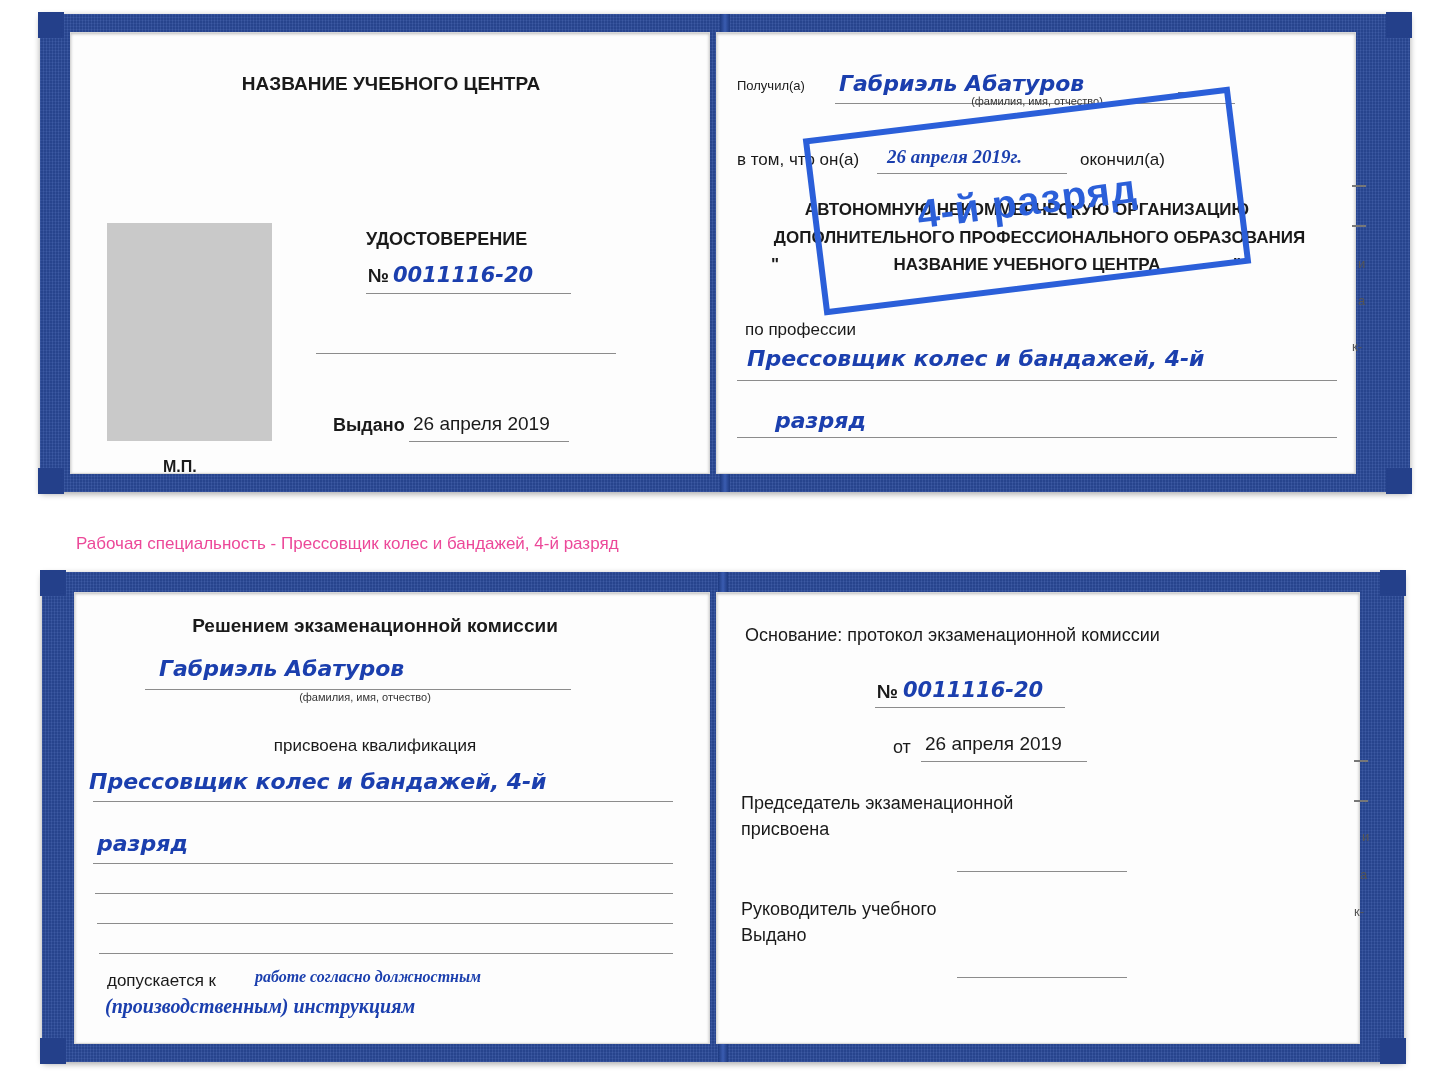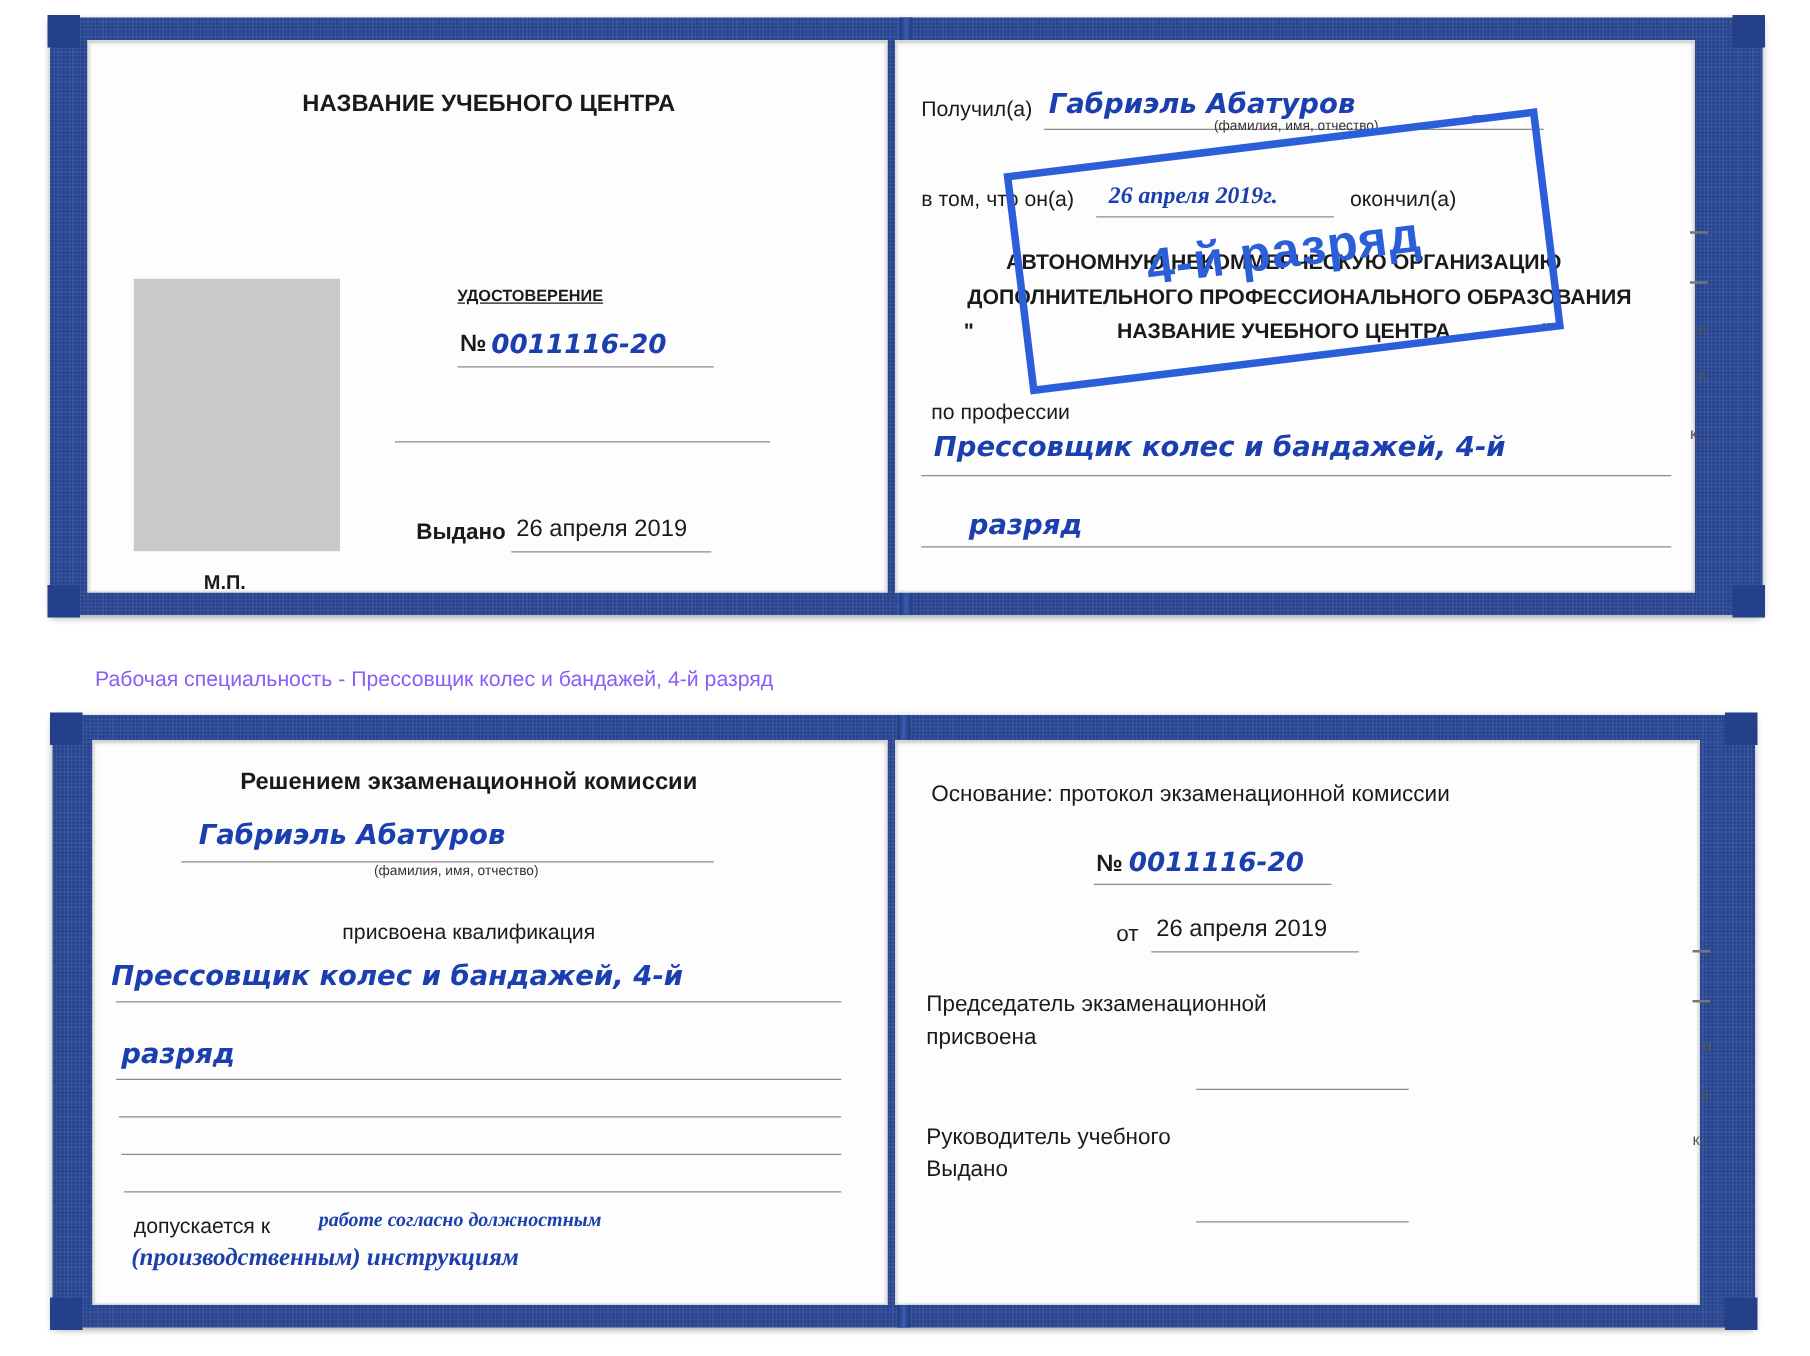--- a/index.html
+++ b/index.html
@@ -89,21 +89,21 @@
     letter-spacing: 1px;
     display: flex;
     align-items: center;
     justify-content: center;
     transform: rotate(-7deg);
     background: transparent;
   }
   .caption {
     position: absolute;
     font-size: 17px;
-    color: #8b5cf6;
+    color: #ec4899;
   }
   .smallcap { font-size: 11px; color: #333; }
   .edge-text {
     position: absolute;
     font-size: 13px;
     color: #555;
     line-height: 18px;
   }
   .dash {
     position: absolute;
@@ -122,37 +122,37 @@
     <div class="corner" style="right:-2px; top:-2px;"></div>
     <div class="corner" style="left:-2px; bottom:-2px;"></div>
     <div class="corner" style="right:-2px; bottom:-2px;"></div>
   </div>
 
   <div class="leaf" style="left:70px; top:32px; width:640px; height:442px;">
     <div class="t print bold center" style="left:0; top:40px; width:640px; font-size:19px;">НАЗВАНИЕ УЧЕБНОГО ЦЕНТРА</div>
 
     <div class="photo" style="left:36px; top:190px; width:165px; height:218px;"></div>
 
-    <div class="t print bold" style="left:295px; top:196px; font-size:13px;text-decoration:underline;">УДОСТОВЕРЕНИЕ</div>
+    <div class="t print bold" style="left:295px; top:196px; font-size:18px;">УДОСТОВЕРЕНИЕ</div>
 
     <div class="t print bold" style="left:297px; top:232px; font-size:19px;">№</div>
     <div class="t hand" style="left:322px; top:230px; font-size:21px;">0011116-20</div>
     <div class="rule" style="left:295px; top:260px; width:205px;"></div>
 
     <div class="rule" style="left:245px; top:320px; width:300px;"></div>
 
     <div class="t print bold" style="left:262px; top:382px; font-size:18px;">Выдано</div>
     <div class="t print" style="left:342px; top:380px; font-size:19px;">26 апреля 2019</div>
     <div class="rule" style="left:338px; top:408px; width:160px;"></div>
 
     <div class="t print bold" style="left:92px; top:425px; font-size:16px;">М.П.</div>
   </div>
 
   <div class="leaf" style="left:716px; top:32px; width:640px; height:442px;">
-    <div class="t print" style="left:20px; top:45px; font-size:17px;">Получил(а)</div>
+    <div class="t print" style="left:20px; top:45px; font-size:13px;">Получил(а)</div>
     <div class="t hand" style="left:122px; top:38px; font-size:22px;">Габриэль Абатуров</div>
     <div class="rule" style="left:118px; top:70px; width:400px;"></div>
     <div class="t smallcap center" style="left:180px; top:62px; width:280px;">(фамилия, имя, отчество)</div>
 
     <div class="t print" style="left:20px; top:117px; font-size:17px;">в том, что он(а)</div>
     <div class="t hand-ser" style="left:170px; top:113px; font-size:19px;">26 апреля 2019г.</div>
     <div class="rule" style="left:160px; top:140px; width:190px;"></div>
     <div class="t print" style="left:363px; top:117px; font-size:17px;">окончил(а)</div>
 
     <div class="t print bold center" style="left:0; top:167px; width:620px; font-size:17px;">АВТОНОМНУЮ НЕКОММЕРЧЕСКУЮ ОРГАНИЗАЦИЮ</div>

